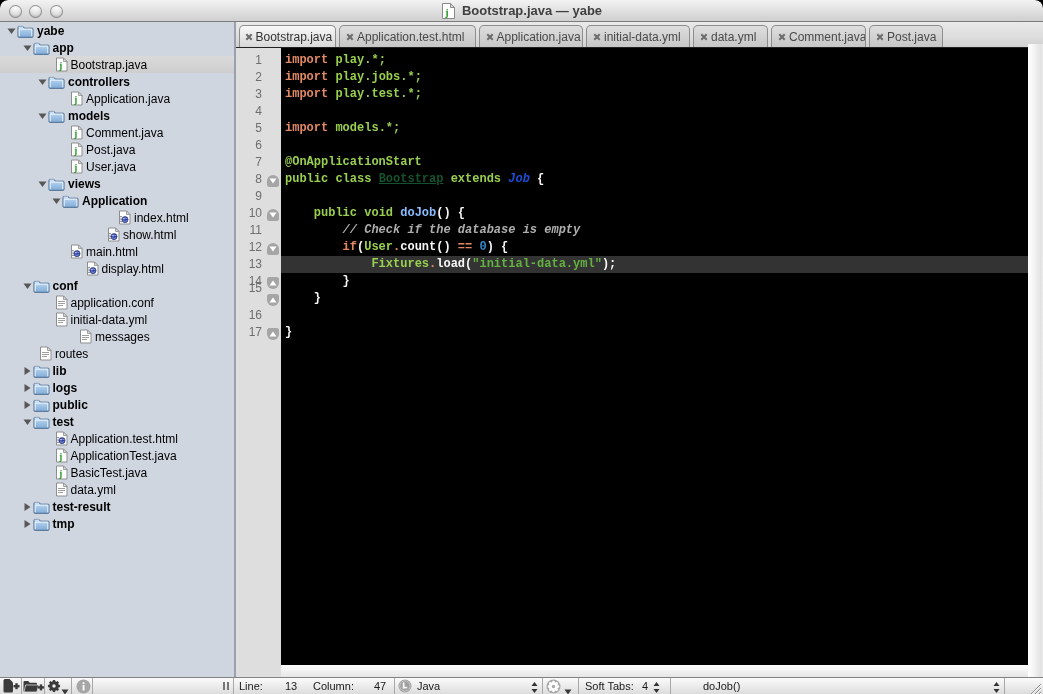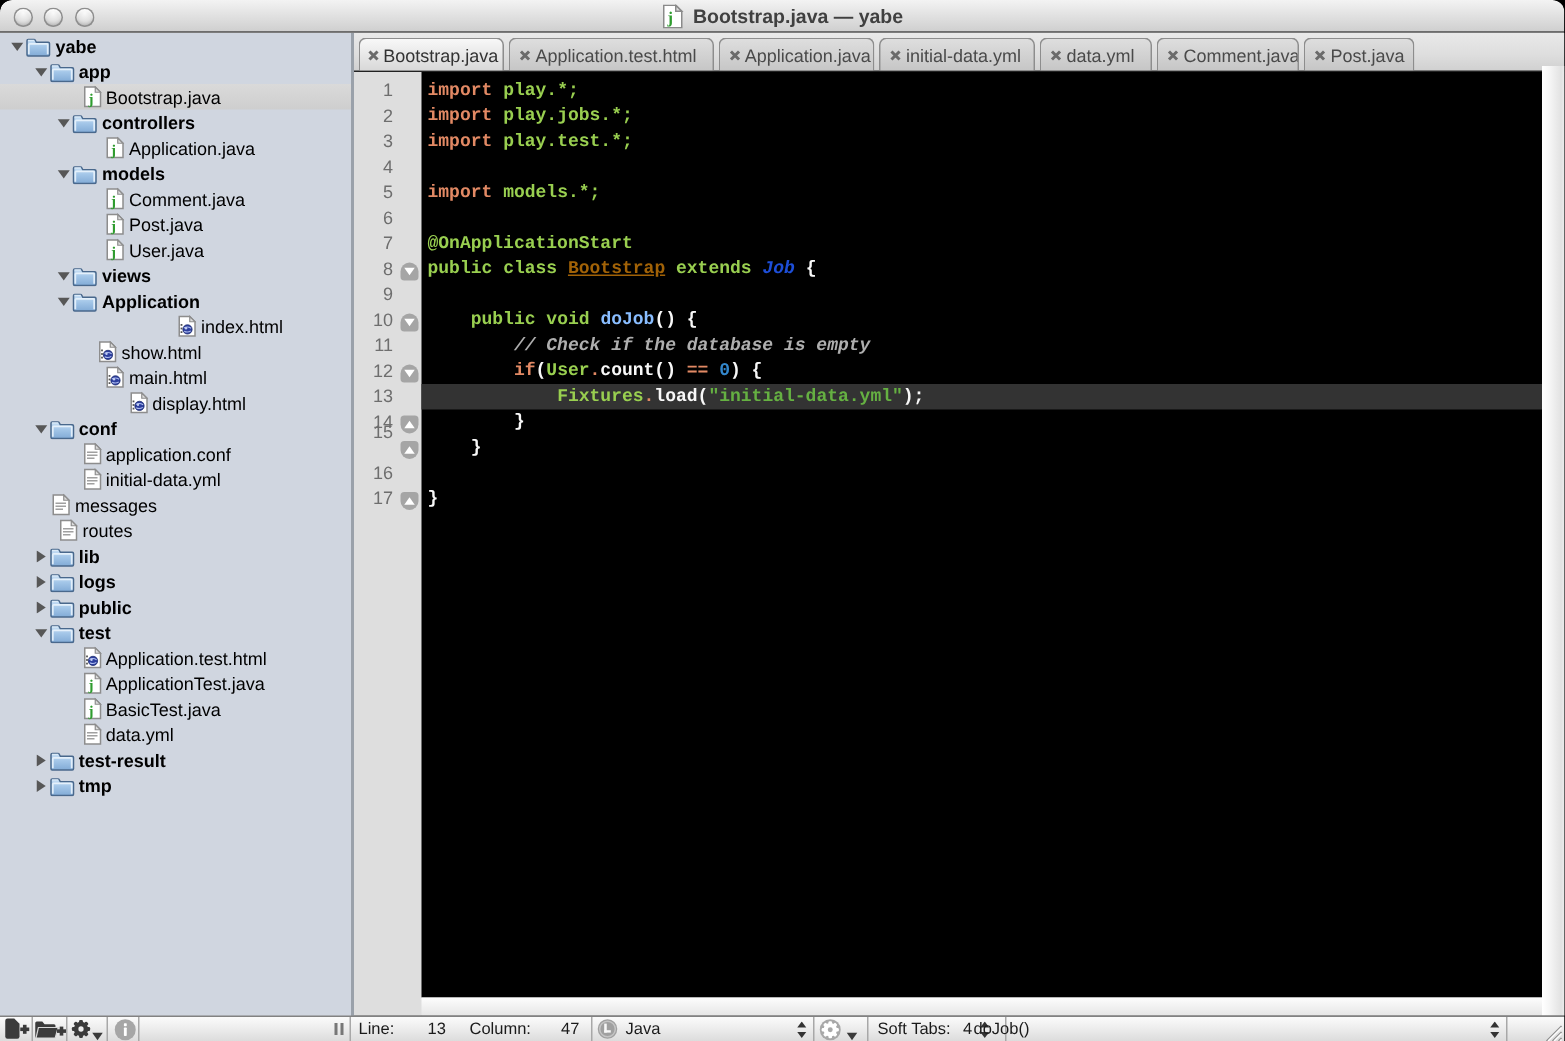--- a/index.html
+++ b/index.html
@@ -46,21 +46,21 @@
 .fold.up { border-radius:2.5px 2.5px 6px 6px; }
 .blackbg { position:absolute; left:45px; top:0; width:747px; height:617px; background:#000; }
 .hl13 { position:absolute; left:45px; top:207.5px; width:747px; height:17px; background:#333333; }
 .codetext { position:absolute; left:49px; top:3.5px; font-family:"Liberation Mono", monospace;
   font-size:12px; font-weight:bold; line-height:17px; color:#f8f8f8; white-space:pre; }
 .vscroll { position:absolute; left:792px; top:-4px; width:15px; height:633px;
   background:linear-gradient(to right,#ffffff 0%,#f7f7f7 30%,#e2e2e2 85%,#ececec 100%); }
 .hscroll { position:absolute; left:45px; top:617px; width:747px; height:12px;
   background:linear-gradient(#fdfdfd,#e6e6e6); }
 .kw { color:#e28964; } .st { color:#99cf50; } .ent { color:#89bdff; }
-.entu { color:#a16207; text-decoration:underline; } .inh { color:#1d4ed8; font-style:italic; }
+.entu { color:#14532d; text-decoration:underline; } .inh { color:#1d4ed8; font-style:italic; }
 .str { color:#65b042; } .num { color:#3387cc; } .com { color:#aeaeae; font-style:italic; }
 
 .statusbar { position:absolute; left:0; top:677px; width:1043px; height:17px;
   border-top:1px solid #828282; background:linear-gradient(#fbfbfb 0%, #ececec 50%, #dcdcdc 100%);
   font-size:11px; color:#1a1a1a; }
 .sb { position:absolute; top:0; height:16px; line-height:16px; }
 .vsep { position:absolute; top:0; width:1px; height:16px; background:#a8a8a8; }
 .grip { position:absolute; right:1px; top:3px; }
 </style>
 </head>
@@ -209,21 +209,21 @@
         </span>
         <span class="ic">
           <svg width="17" height="14" viewBox="0 0 17 14">
             <path d="M1 12.5 V3.2 Q1 2.4 1.8 2.4 L5.6 2.4 Q6.3 2.4 6.6 3 L7.2 4.2 L15.2 4.2 Q16 4.2 16 5 V12.5 Q16 13.3 15.2 13.3 H1.8 Q1 13.3 1 12.5 Z" fill="url(#fgrad)" stroke="#49688c" stroke-width="1"></path>
             <path d="M2.2 12.2 V5.8 Q2.2 5.2 2.8 5.2 H14.2 Q14.8 5.2 14.8 5.8 V12.2" fill="none" stroke="#e9f3fc" stroke-width="1.2" opacity="0.9"></path>
             <path d="M1.6 2.9 L5.9 2.9" stroke="#dcebf8" stroke-width="0.8" fill="none"></path>
           </svg>
         </span>
         <span>views</span>
       </div>
-<div class="row folder" style="padding-left:37px">
+<div class="row folder" style="padding-left:51px">
         <span class="tri">
           <svg width="9" height="8" viewBox="0 0 9 8">
             <path d="M0.5 1.5 h8 l-4 5.5 z" fill="#575757"></path>
           </svg>
         </span>
         <span class="ic">
           <svg width="17" height="14" viewBox="0 0 17 14">
             <path d="M1 12.5 V3.2 Q1 2.4 1.8 2.4 L5.6 2.4 Q6.3 2.4 6.6 3 L7.2 4.2 L15.2 4.2 Q16 4.2 16 5 V12.5 Q16 13.3 15.2 13.3 H1.8 Q1 13.3 1 12.5 Z" fill="url(#fgrad)" stroke="#49688c" stroke-width="1"></path>
             <path d="M2.2 12.2 V5.8 Q2.2 5.2 2.8 5.2 H14.2 Q14.8 5.2 14.8 5.8 V12.2" fill="none" stroke="#e9f3fc" stroke-width="1.2" opacity="0.9"></path>
             <path d="M1.6 2.9 L5.9 2.9" stroke="#dcebf8" stroke-width="0.8" fill="none"></path>
@@ -239,21 +239,21 @@
             <rect x="2.4" y="6" width="1.2" height="1.2" fill="#555"></rect>
             <rect x="2.4" y="8.4" width="1.2" height="1.2" fill="#555"></rect>
             <rect x="2.4" y="10.8" width="1.2" height="1.2" fill="#555"></rect>
             <circle cx="7" cy="9.6" r="3.1" fill="#2d3f9e" stroke="#1b2a6b" stroke-width="0.5"></circle>
             <path d="M4.6 8.6 Q7 7.2 9.4 8.8 M4.8 10.8 Q7 12 9.2 10.6" stroke="#aebdf0" stroke-width="0.7" fill="none"></path>
             <circle cx="6" cy="8.8" r="0.8" fill="#c3d0f5"></circle>
           </svg>
         </span>
         <span>index.html</span>
       </div>
-<div class="row" style="padding-left:65px">
+<div class="row" style="padding-left:107px">
         <span class="ic">
           <svg width="13" height="15" viewBox="0 0 13 15">
             <path d="M1.5 1 h7 l3.5 3.5 v9.5 h-10.5 z" fill="#fff" stroke="#8d8d8d"></path>
             <path d="M8.5 1 v3.5 h3.5 z" fill="#dcdcdc" stroke="#8d8d8d" stroke-width="0.8"></path>
             <rect x="2.4" y="6" width="1.2" height="1.2" fill="#555"></rect>
             <rect x="2.4" y="8.4" width="1.2" height="1.2" fill="#555"></rect>
             <rect x="2.4" y="10.8" width="1.2" height="1.2" fill="#555"></rect>
             <circle cx="7" cy="9.6" r="3.1" fill="#2d3f9e" stroke="#1b2a6b" stroke-width="0.5"></circle>
             <path d="M4.6 8.6 Q7 7.2 9.4 8.8 M4.8 10.8 Q7 12 9.2 10.6" stroke="#aebdf0" stroke-width="0.7" fill="none"></path>
             <circle cx="6" cy="8.8" r="0.8" fill="#c3d0f5"></circle>
@@ -323,21 +323,21 @@
           <svg width="13" height="15" viewBox="0 0 13 15">
             <path d="M1.5 1 h7 l3.5 3.5 v9.5 h-10.5 z" fill="#fff" stroke="#8d8d8d"></path>
             <path d="M8.5 1 v3.5 h3.5 z" fill="#dcdcdc" stroke="#8d8d8d" stroke-width="0.8"></path>
             <rect x="3" y="6" width="7" height="1" fill="#a0a0a0"></rect>
             <rect x="3" y="8" width="7" height="1" fill="#a0a0a0"></rect>
             <rect x="3" y="10" width="5" height="1" fill="#a0a0a0"></rect>
           </svg>
         </span>
         <span>initial-data.yml</span>
       </div>
-<div class="row" style="padding-left:34px">
+<div class="row" style="padding-left:79px">
         <span class="ic">
           <svg width="13" height="15" viewBox="0 0 13 15">
             <path d="M1.5 1 h7 l3.5 3.5 v9.5 h-10.5 z" fill="#fff" stroke="#8d8d8d"></path>
             <path d="M8.5 1 v3.5 h3.5 z" fill="#dcdcdc" stroke="#8d8d8d" stroke-width="0.8"></path>
             <rect x="3" y="6" width="7" height="1" fill="#a0a0a0"></rect>
             <rect x="3" y="8" width="7" height="1" fill="#a0a0a0"></rect>
             <rect x="3" y="10" width="5" height="1" fill="#a0a0a0"></rect>
           </svg>
         </span>
         <span>messages</span>
@@ -704,21 +704,21 @@
           <path d="M0.5 0.5 h7 l-3.5 5 z" fill="#3a3a3a"></path>
         </svg></div>
 <div class="vsep" style="left:578px"></div>
 <div class="sb" style="left:585px">Soft Tabs:</div>
 <div class="sb" style="left:642px">4</div>
 <div class="sb" style="left:653px;top:2.5px"><svg width="7" height="11" viewBox="0 0 7 11">
           <path d="M3.5 0 L6.5 4 H0.5 Z" fill="#333"></path>
           <path d="M3.5 11 L6.5 7 H0.5 Z" fill="#333"></path>
         </svg></div>
 <div class="vsep" style="left:670px"></div>
-<div class="sb" style="left:649px">doJob()</div>
+<div class="sb" style="left:703px">doJob()</div>
 <div class="sb" style="left:993px;top:2.5px"><svg width="7" height="11" viewBox="0 0 7 11">
           <path d="M3.5 0 L6.5 4 H0.5 Z" fill="#333"></path>
           <path d="M3.5 11 L6.5 7 H0.5 Z" fill="#333"></path>
         </svg></div>
 <div class="vsep" style="left:1004px"></div>
 <div class="grip"><svg width="14" height="14" viewBox="0 0 14 14">
           <g stroke="#8a8a8a" stroke-width="1">
             <line x1="13" y1="3" x2="3" y2="13"></line>
             <line x1="13" y1="7" x2="7" y2="13"></line>
             <line x1="13" y1="11" x2="11" y2="13"></line>

